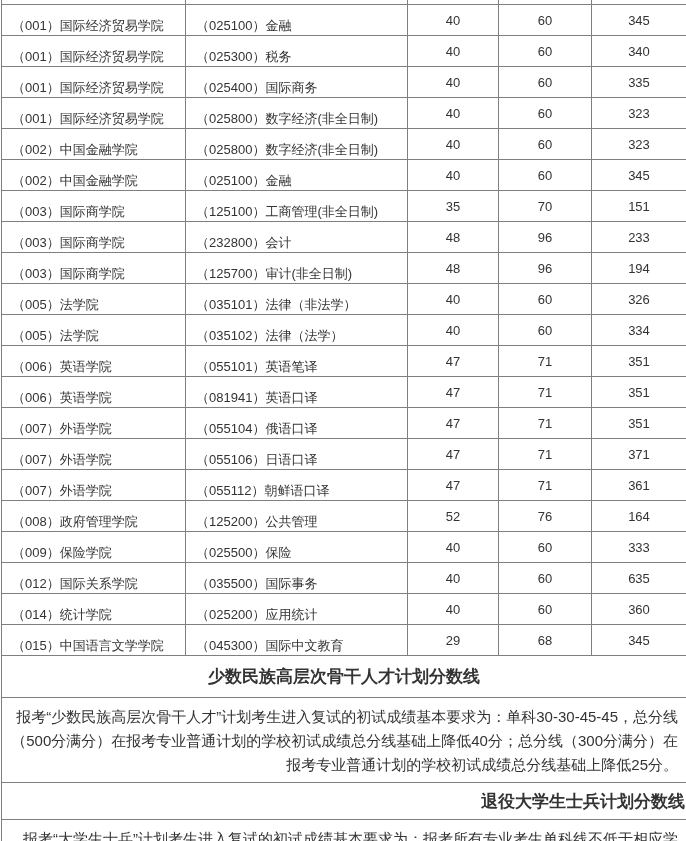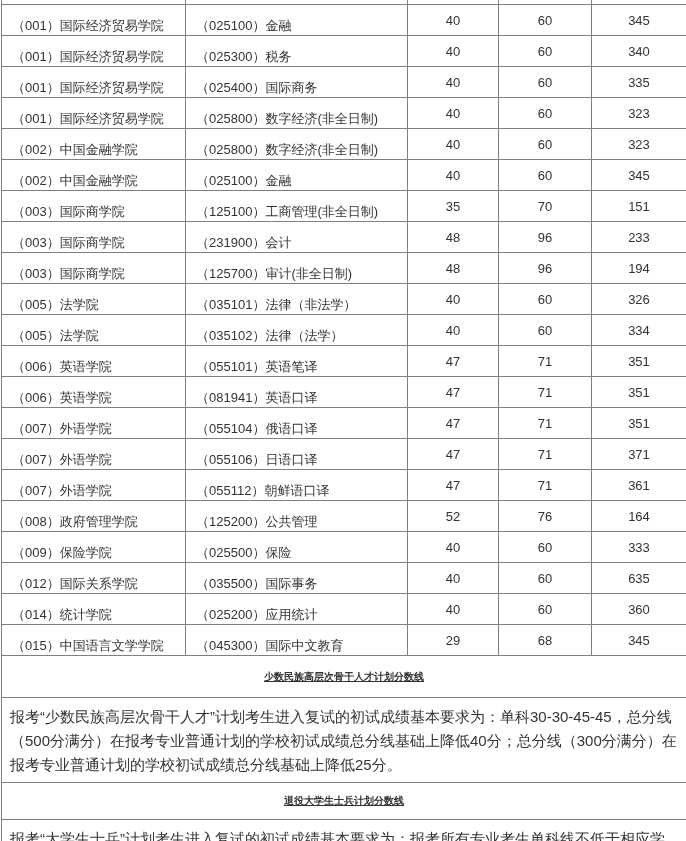--- a/index.html
+++ b/index.html
@@ -44,28 +44,27 @@
     vertical-align: middle;
   }
   td.cell-num {
     text-align: center;
     font-size: 13px;
     vertical-align: middle;
   }
   tr.section-title td {
     text-align: center;
     font-weight: bold;
-    font-size: 10px;
+    font-size: 17px;
     vertical-align: middle;
-    text-decoration: underline;
   }
   tr.section-title.t1 td { height: 39px; }
-  tr.section-title.t2 td { height: 34px; }
+  tr.section-title.t2 td { height: 34px; text-align: right; }
   tr.section-body td {
-    text-align: left;
+    text-align: right;
     vertical-align: top;
     font-size: 15px;
     line-height: 24px;
     padding: 7px 8px 4px 8px;
     white-space: normal;
   }
   tr.section-body.b1 td { height: 73px; }
   tr.section-body.b2 td { height: 68px; }
 </style>
 </head>
@@ -134,21 +133,21 @@
         </tr>
         <tr class="data-row">
           <td class="cell-text">（003）国际商学院</td>
           <td class="cell-text">（125100）工商管理(非全日制)</td>
           <td class="cell-num">35</td>
           <td class="cell-num">70</td>
           <td class="cell-num">151</td>
         </tr>
         <tr class="data-row">
           <td class="cell-text">（003）国际商学院</td>
-          <td class="cell-text">（231900）会计</td>
+          <td class="cell-text">（232800）会计</td>
           <td class="cell-num">48</td>
           <td class="cell-num">96</td>
           <td class="cell-num">233</td>
         </tr>
         <tr class="data-row">
           <td class="cell-text">（003）国际商学院</td>
           <td class="cell-text">（125700）审计(非全日制)</td>
           <td class="cell-num">48</td>
           <td class="cell-num">96</td>
           <td class="cell-num">194</td>

